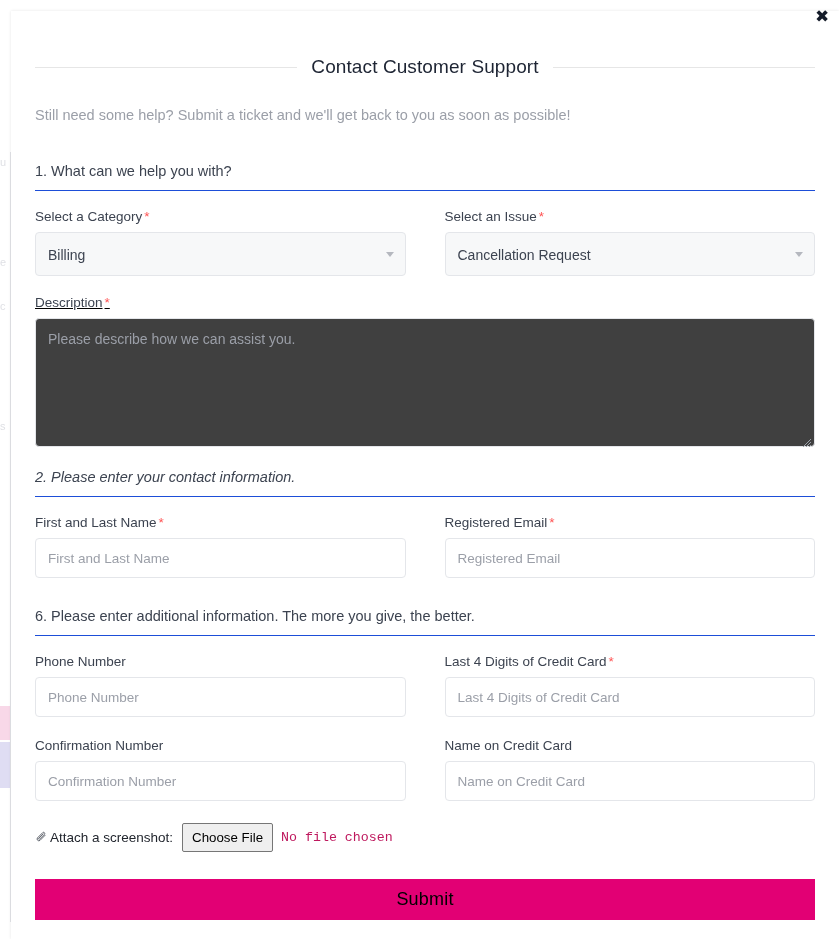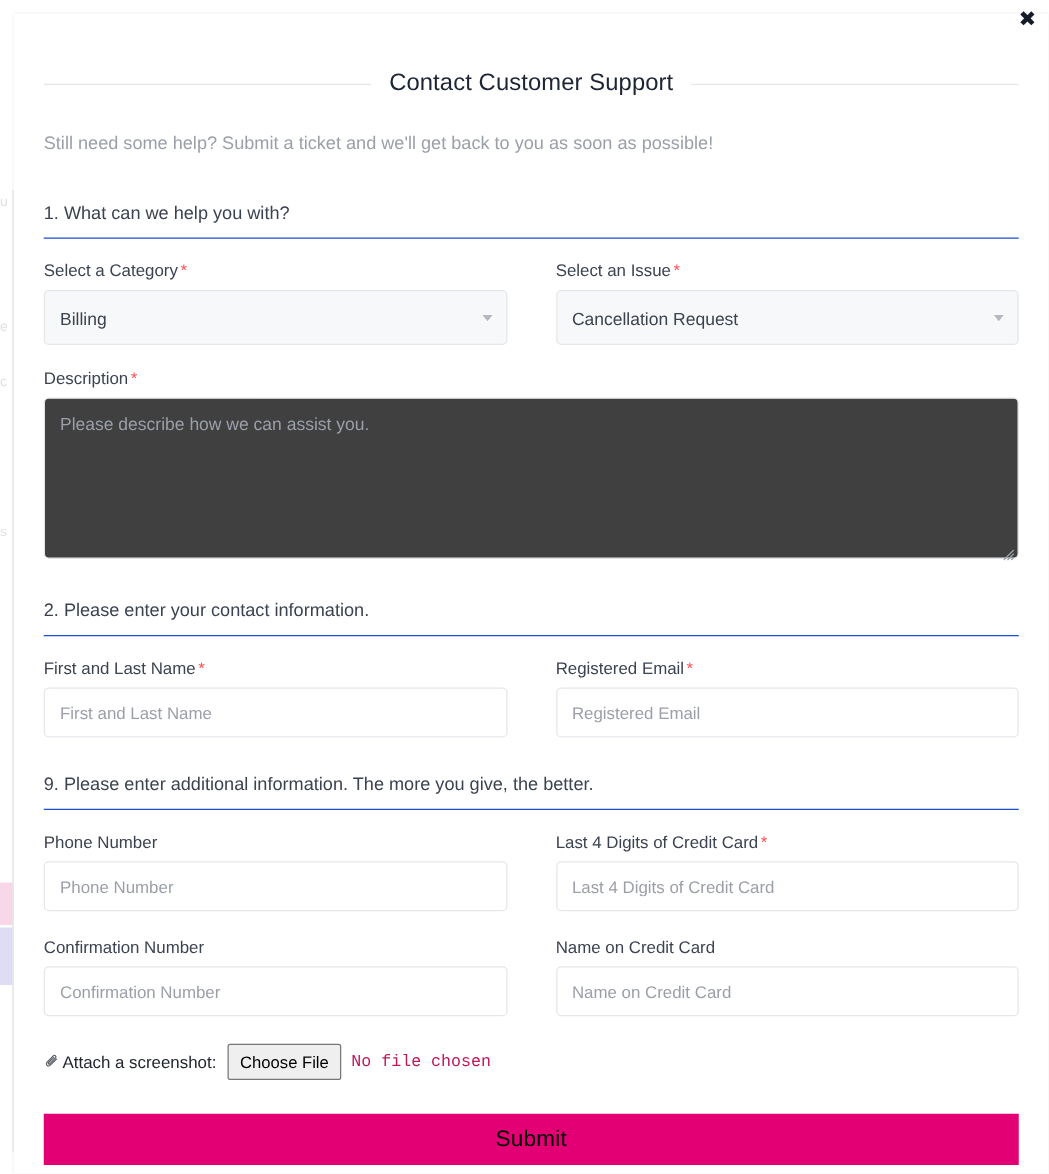--- a/index.html
+++ b/index.html
@@ -120,29 +120,29 @@
     margin-top: 40px;
   }
 
   .section-head {
     font-size: 14.5px;
     color: #3c4350;
     padding-bottom: 11px;
     border-bottom: 1px solid #1d4ed8;
     margin-bottom: 18px;
   }
-  .section-2 { margin-top: 29px; }
+  .section-2 { margin-top: 18px; font-style: italic; }
   .section-3 { margin-top: 30px; }
 
   .row {
     display: flex;
     gap: 39px;
   }
   .col { flex: 1 1 0; min-width: 0; }
-  .col-full { width: 100%; }
+  .col-full { width: 100%; text-decoration: underline; }
 
   .field-label {
     font-size: 13.5px;
     color: #3c4350;
     margin-bottom: 8px;
     display: block;
   }
   .req {
     color: #ff5252;
     font-size: 13.5px;
@@ -338,21 +338,21 @@
       <div class="col">
         <label class="field-label"><span>First and Last Name</span><span class="req">*</span></label>
         <input class="txt-box" type="text" placeholder="First and Last Name" style="">
       </div>
       <div class="col">
         <label class="field-label"><span>Registered Email</span><span class="req">*</span></label>
         <input class="txt-box" type="text" placeholder="Registered Email" style="">
       </div>
     </div>
 
-    <div class="section-head section-3">9. Please enter additional information. The more you give, the better.</div>
+    <div class="section-head section-3">6. Please enter additional information. The more you give, the better.</div>
 
     <div class="row field-gap-lg">
       <div class="col">
         <label class="field-label">Phone Number</label>
         <input class="txt-box" type="text" placeholder="Phone Number" style="">
       </div>
       <div class="col">
         <label class="field-label"><span>Last 4 Digits of Credit Card</span><span class="req">*</span></label>
         <input class="txt-box" type="text" placeholder="Last 4 Digits of Credit Card" style="">
       </div>

